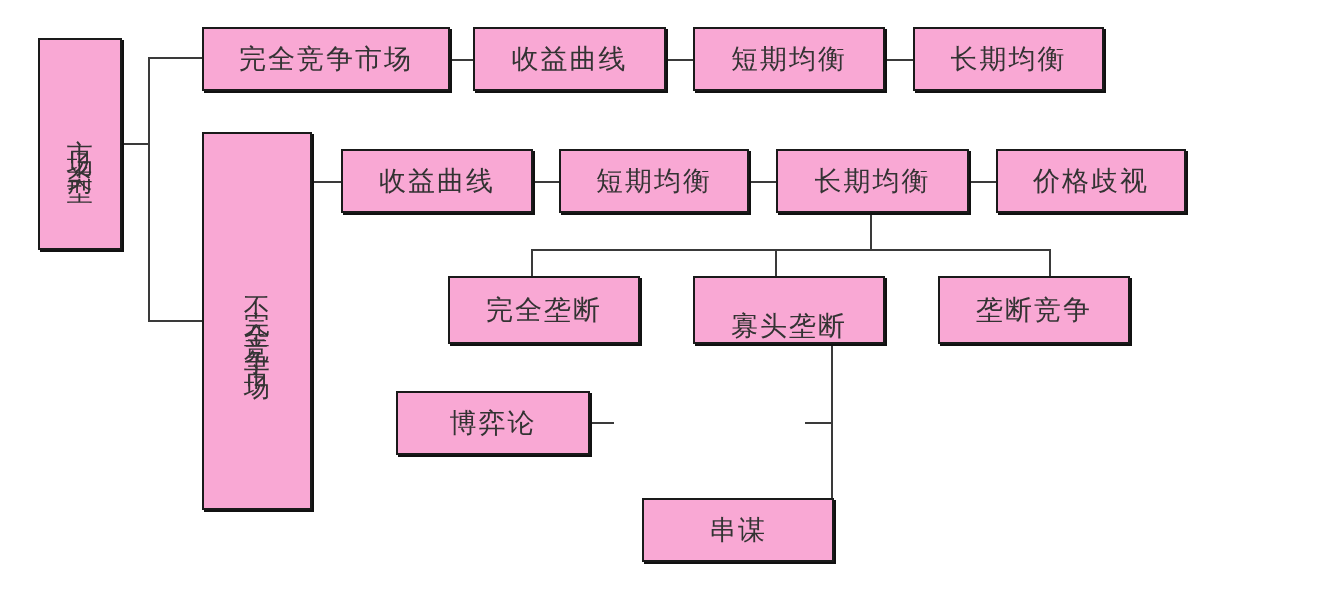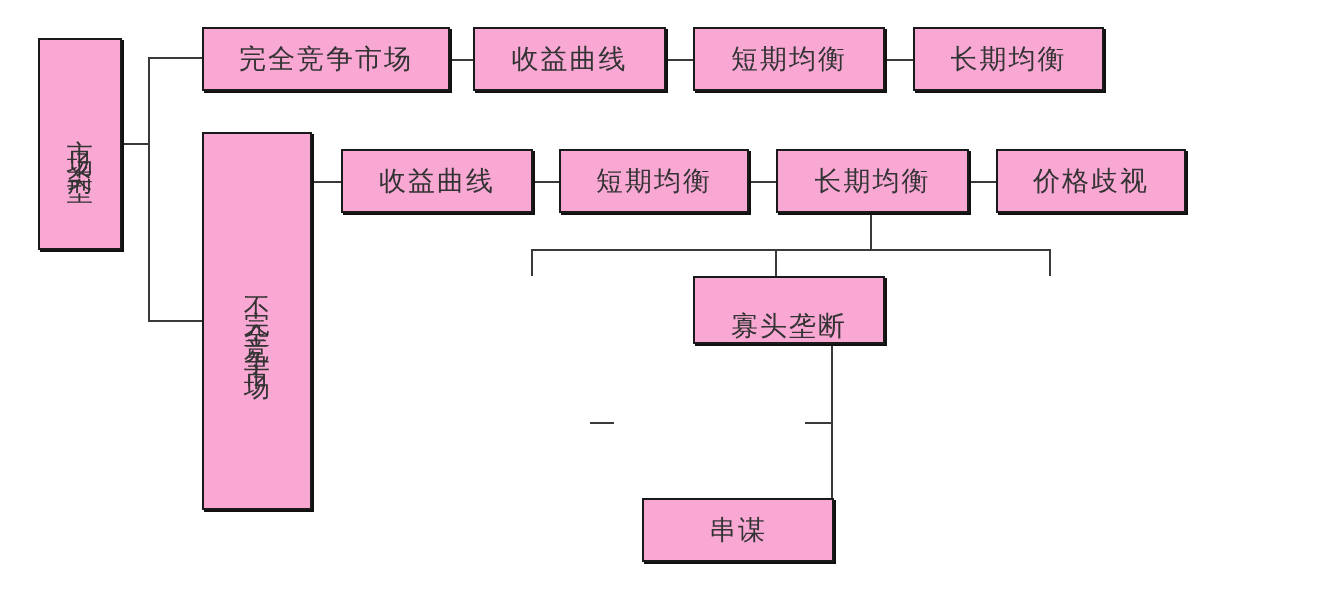--- a/index.html
+++ b/index.html
@@ -120,25 +120,34 @@
   </div>
 
   <div class="node" style="left:776px; top:149px; width:193px; height:64px;">
     <span class="label">长期均衡</span>
   </div>
 
   <div class="node" style="left:996px; top:149px; width:190px; height:64px;text-align:center;">
     <span class="label">价格歧视</span>
   </div>
 
+  <div class="node" style="left:448px; top:276px; width:192px; height:68px;">
+    <span class="label">完全垄断</span>
+  </div>
 
   <div class="node" style="left:693px; top:276px; width:192px; height:68px;align-items:flex-end;">
     <span class="label">寡头垄断</span>
   </div>
 
+  <div class="node" style="left:938px; top:276px; width:192px; height:68px;">
+    <span class="label">垄断竞争</span>
+  </div>
 
+  <div class="node" style="left:396px; top:391px; width:194px; height:64px;">
+    <span class="label">博弈论</span>
+  </div>
 
 
   <div class="node" style="left:642px; top:486px; width:192px; height:64px;margin-top:12px;">
     <span class="label">串谋</span>
   </div>
 
 </div>
 
 </body></html>

